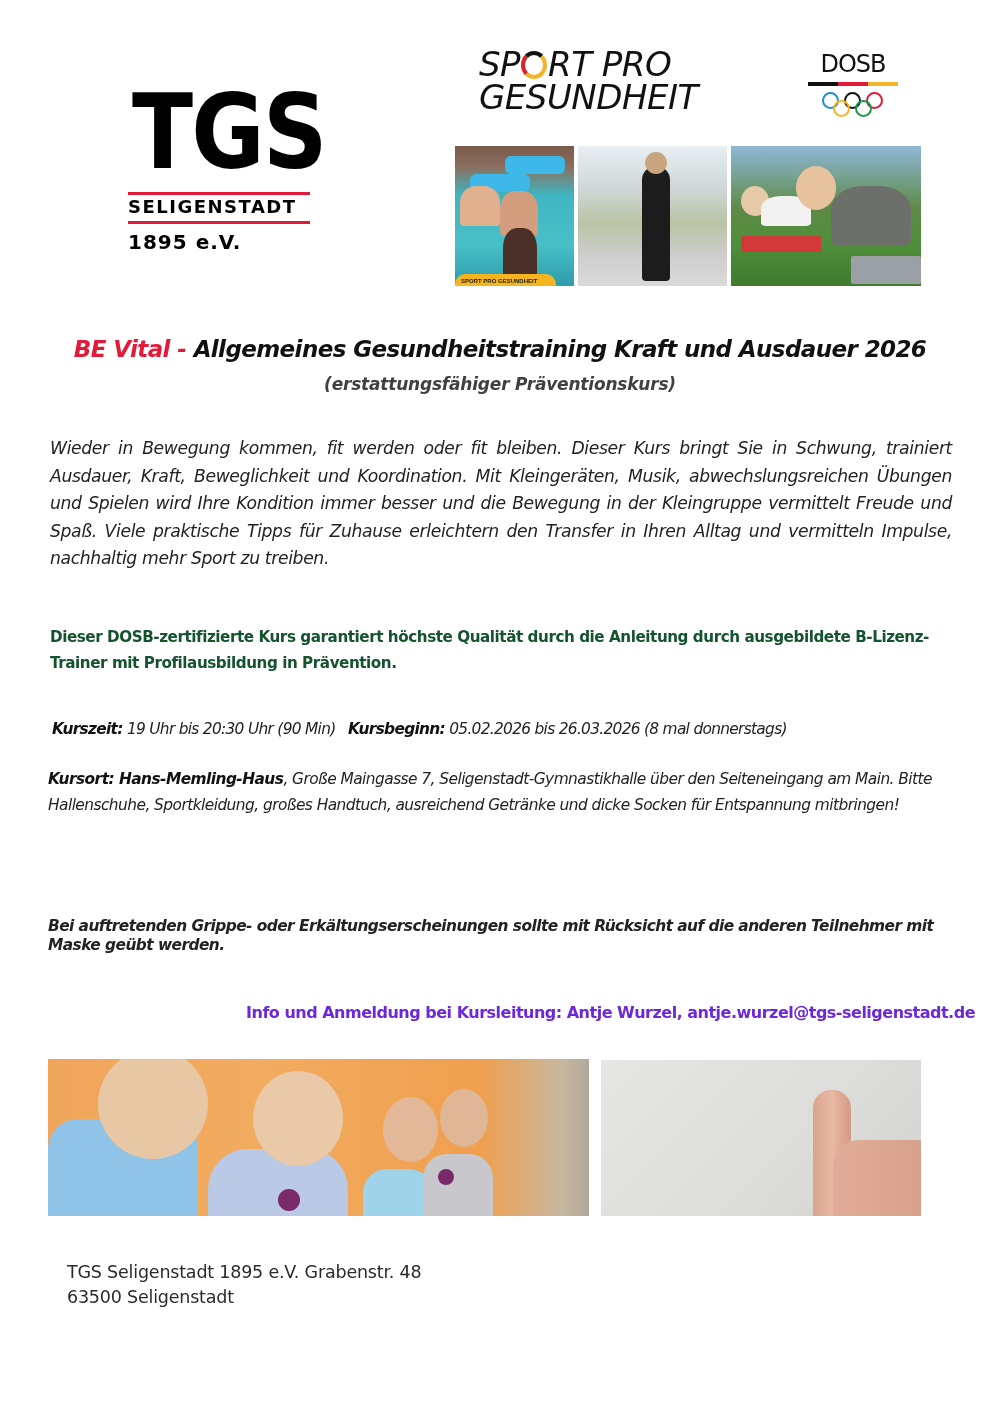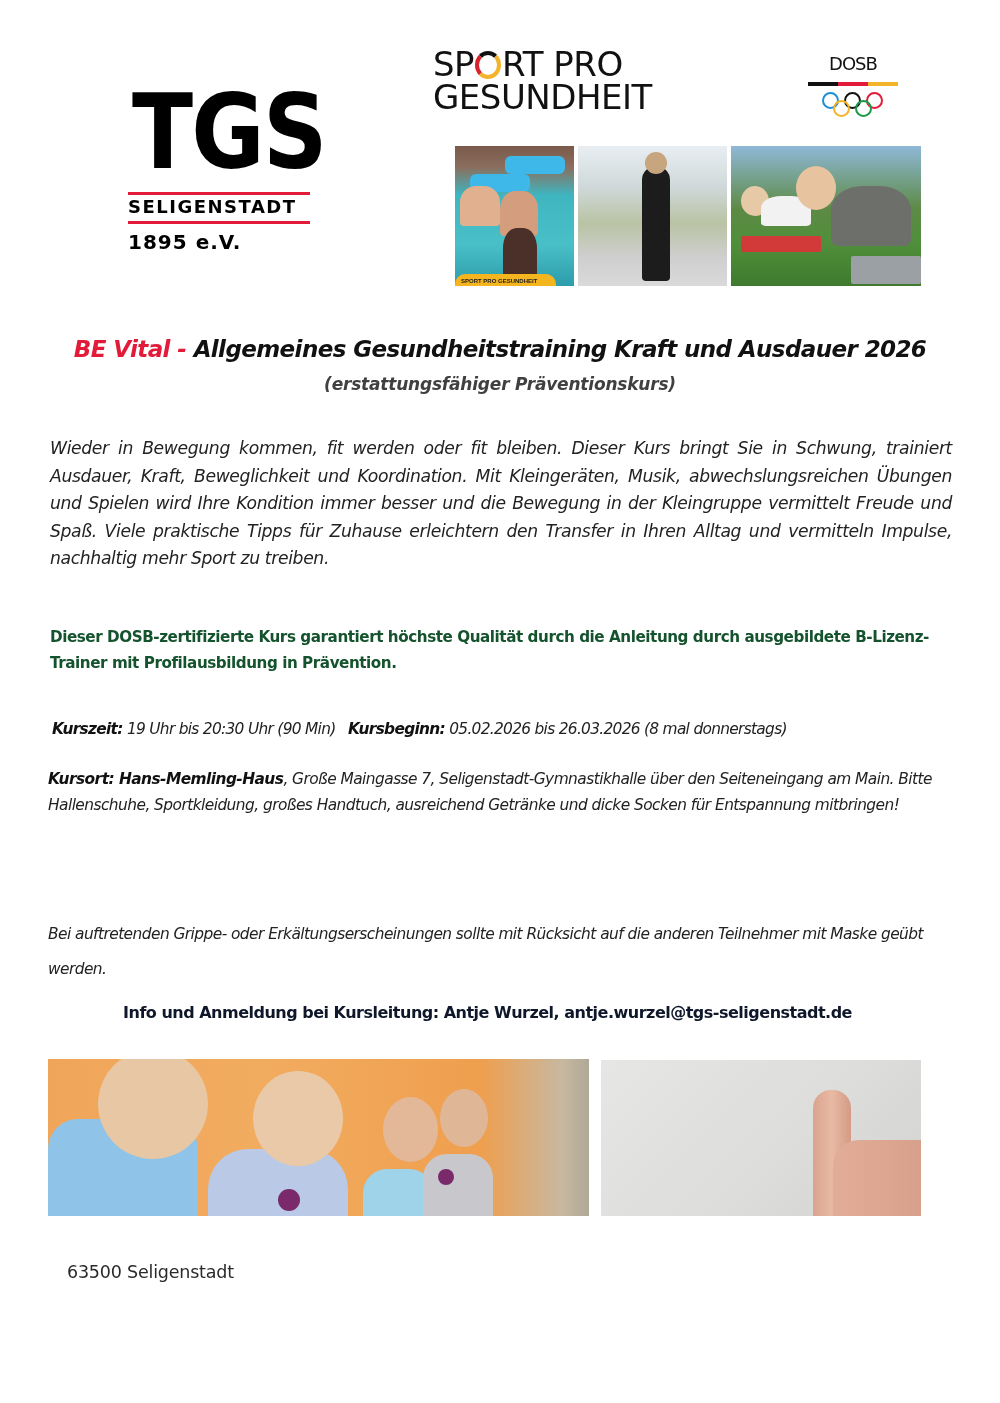--- a/index.html
+++ b/index.html
@@ -8,26 +8,26 @@
 
   
   .tgs-logo { left: 128px; top: 78px; width: 182px; text-align: left; color: #000000; }
   .tgs-letters { font-family: "DejaVu Sans", sans-serif; font-weight: bold; font-size: 104px; line-height: 108px; letter-spacing: -2px; transform: scaleX(0.86); transform-origin: center; margin-left: -10px; width: 200px; }
   .tgs-rule { height: 3px; background: #e31b3a; margin: 6px 0 0 0; }
   .tgs-city { font-family: "DejaVu Sans", sans-serif; font-weight: bold; font-size: 18px; letter-spacing: 1.5px; line-height: 24px; margin-top: 0; }
   .tgs-rule2 { height: 3px; background: #e31b3a; margin: 2px 0 6px 0; }
   .tgs-year { font-family: "DejaVu Sans", sans-serif; font-weight: bold; font-size: 20px; letter-spacing: 1px; line-height: 24px; }
 
   
-  .spg-logo { left: 433px; top: 48px; font-family: "DejaVu Sans", sans-serif; font-size: 34px; line-height: 33px; color: #111; letter-spacing: -0.5px; }
+  .spg-logo { left: 479px; top: 48px; font-family: "DejaVu Sans", sans-serif; font-size: 34px; line-height: 33px; color: #111; letter-spacing: -0.5px; font-style: italic; }
   .spg-o { display: inline-block; width: 26px; height: 28px; border-radius: 50%; border: 4px solid; border-color: #111 #f2b42b #f2b42b #d8232a; box-sizing: border-box; vertical-align: -3px; margin: 0 1px; }
 
   
   .dosb-logo { left: 808px; top: 50px; width: 90px; text-align: center; }
-  .dosb-text { font-family: "DejaVu Sans", sans-serif; font-size: 18px; line-height: 28px; color: #111; letter-spacing: -1px; }
+  .dosb-text { font-family: "DejaVu Sans", sans-serif; font-size: 24px; line-height: 28px; color: #111; letter-spacing: -1px; }
   .dosb-bar { display: flex; height: 4px; margin: 4px 0 6px; }
   .dosb-bar span { flex: 1; }
   .rings { position: relative; height: 26px; width: 62px; margin: 0 auto; }
   .ring { position: absolute; width: 17px; height: 17px; border-radius: 50%; border: 2px solid; box-sizing: border-box; }
 
   
   .photo { overflow: hidden; }
   .photo-pool { left: 455px; top: 146px; width: 119px; height: 140px; background: linear-gradient(180deg, #7a5a4a 0%, #8b6e5e 15%, #3fb5c0 35%, #49c0c8 70%, #2d9cab 100%); }
   .photo-walk { left: 578px; top: 146px; width: 149px; height: 140px; background: linear-gradient(180deg, #e8eef2 0%, #cfd8d8 30%, #b9c3a4 55%, #cfcfcf 80%, #dadada 100%); }
   .photo-park { left: 731px; top: 146px; width: 190px; height: 140px; background: linear-gradient(180deg, #8fb8d8 0%, #5d8a45 45%, #4f8f3a 70%, #3f7a2e 100%); }
@@ -44,23 +44,23 @@
 
   .cert { left: 50px; top: 624px; width: 902px; font-family: "DejaVu Sans", sans-serif; font-weight: bold; font-size: 15.2px; line-height: 26px; color: #14532d; letter-spacing: -0.45px; }
 
   .times { left: 52px; top: 716px; width: 900px; font-family: "DejaVu Sans", sans-serif; font-style: italic; font-size: 15.4px; line-height: 26px; color: #222; letter-spacing: -0.7px; white-space: nowrap; }
   .times b { font-weight: bold; color: #111; margin-top: 48px; }
 
   .costs { left: 48px; top: 767px; width: 896px; font-family: "DejaVu Sans", sans-serif; font-style: italic; font-size: 15.4px; line-height: 25.5px; color: #222; letter-spacing: -0.55px; text-align: justify; }
   .costs b { font-weight: bold; color: #111; }
   .costs .line-left { text-align: left; }
 
-  .note { left: 48px; top: 917px; width: 900px; font-family: "DejaVu Sans", sans-serif; font-style: italic; font-size: 15.4px; line-height: 35px; color: #222; letter-spacing: -0.55px; }
+  .note { left: 48px; top: 917px; width: 900px; font-family: "DejaVu Sans", sans-serif; font-style: italic; font-size: 15.4px; line-height: 19px; color: #222; letter-spacing: -0.55px; font-weight: bold; }
 
-  .contact { left: 0; width: 975px; top: 1000px; text-align: center; font-family: "DejaVu Sans", sans-serif; font-weight: bold; font-size: 16px; line-height: 26px; color: #0f172a; letter-spacing: -0.5px; }
+  .contact { left: 0; width: 975px; top: 1000px; text-align: right; font-family: "DejaVu Sans", sans-serif; font-weight: bold; font-size: 16px; line-height: 26px; color: #6d28d9; letter-spacing: -0.5px; }
 
   
   .photo-seniors { left: 48px; top: 1059px; width: 541px; height: 157px; background: linear-gradient(90deg, #f0a65a 0%, #f2ac5f 40%, #ef9f4e 80%, #c8b8a0 95%, #b0a898 100%); }
   .photo-thumb { left: 601px; top: 1060px; width: 320px; height: 156px; background: linear-gradient(135deg, #e6e6e4 0%, #dcdcda 60%, #d2d2d0 100%); }
   .thumb-text { position: absolute; left: 13px; top: 26px; font-family: "DejaVu Sans", sans-serif; font-weight: bold; font-size: 15px; line-height: 21px; color: #e31b3a; letter-spacing: -0.3px; }
   .thumb { position: absolute; left: 212px; top: 30px; width: 38px; height: 130px; background: linear-gradient(90deg, #d9a48e 0%, #e8b9a4 50%, #d49a84 100%); border-radius: 18px 18px 0 0; }
   .fist { position: absolute; left: 232px; top: 80px; width: 90px; height: 80px; background: linear-gradient(90deg, #e2ad98 0%, #d7a08a 100%); border-radius: 26px 0 0 0; }
 
   .head { position: absolute; border-radius: 50%; }
 
@@ -156,14 +156,15 @@
   <span class="head" style="left:392px;top:30px;width:48px;height:58px;background:#e0b796;"></span>
   <span class="head" style="left:390px;top:110px;width:16px;height:16px;background:#7a2a6a;"></span>
 </div>
 
 <div class="abs photo photo-thumb">
   <span class="thumb"></span>
   <span class="fist"></span>
 </div>
 
 <div class="abs address">
+  <div>TGS Seligenstadt 1895 e.V. Grabenstr. 48</div>
   <div>63500 Seligenstadt</div>
 </div>
 
 </body></html>

